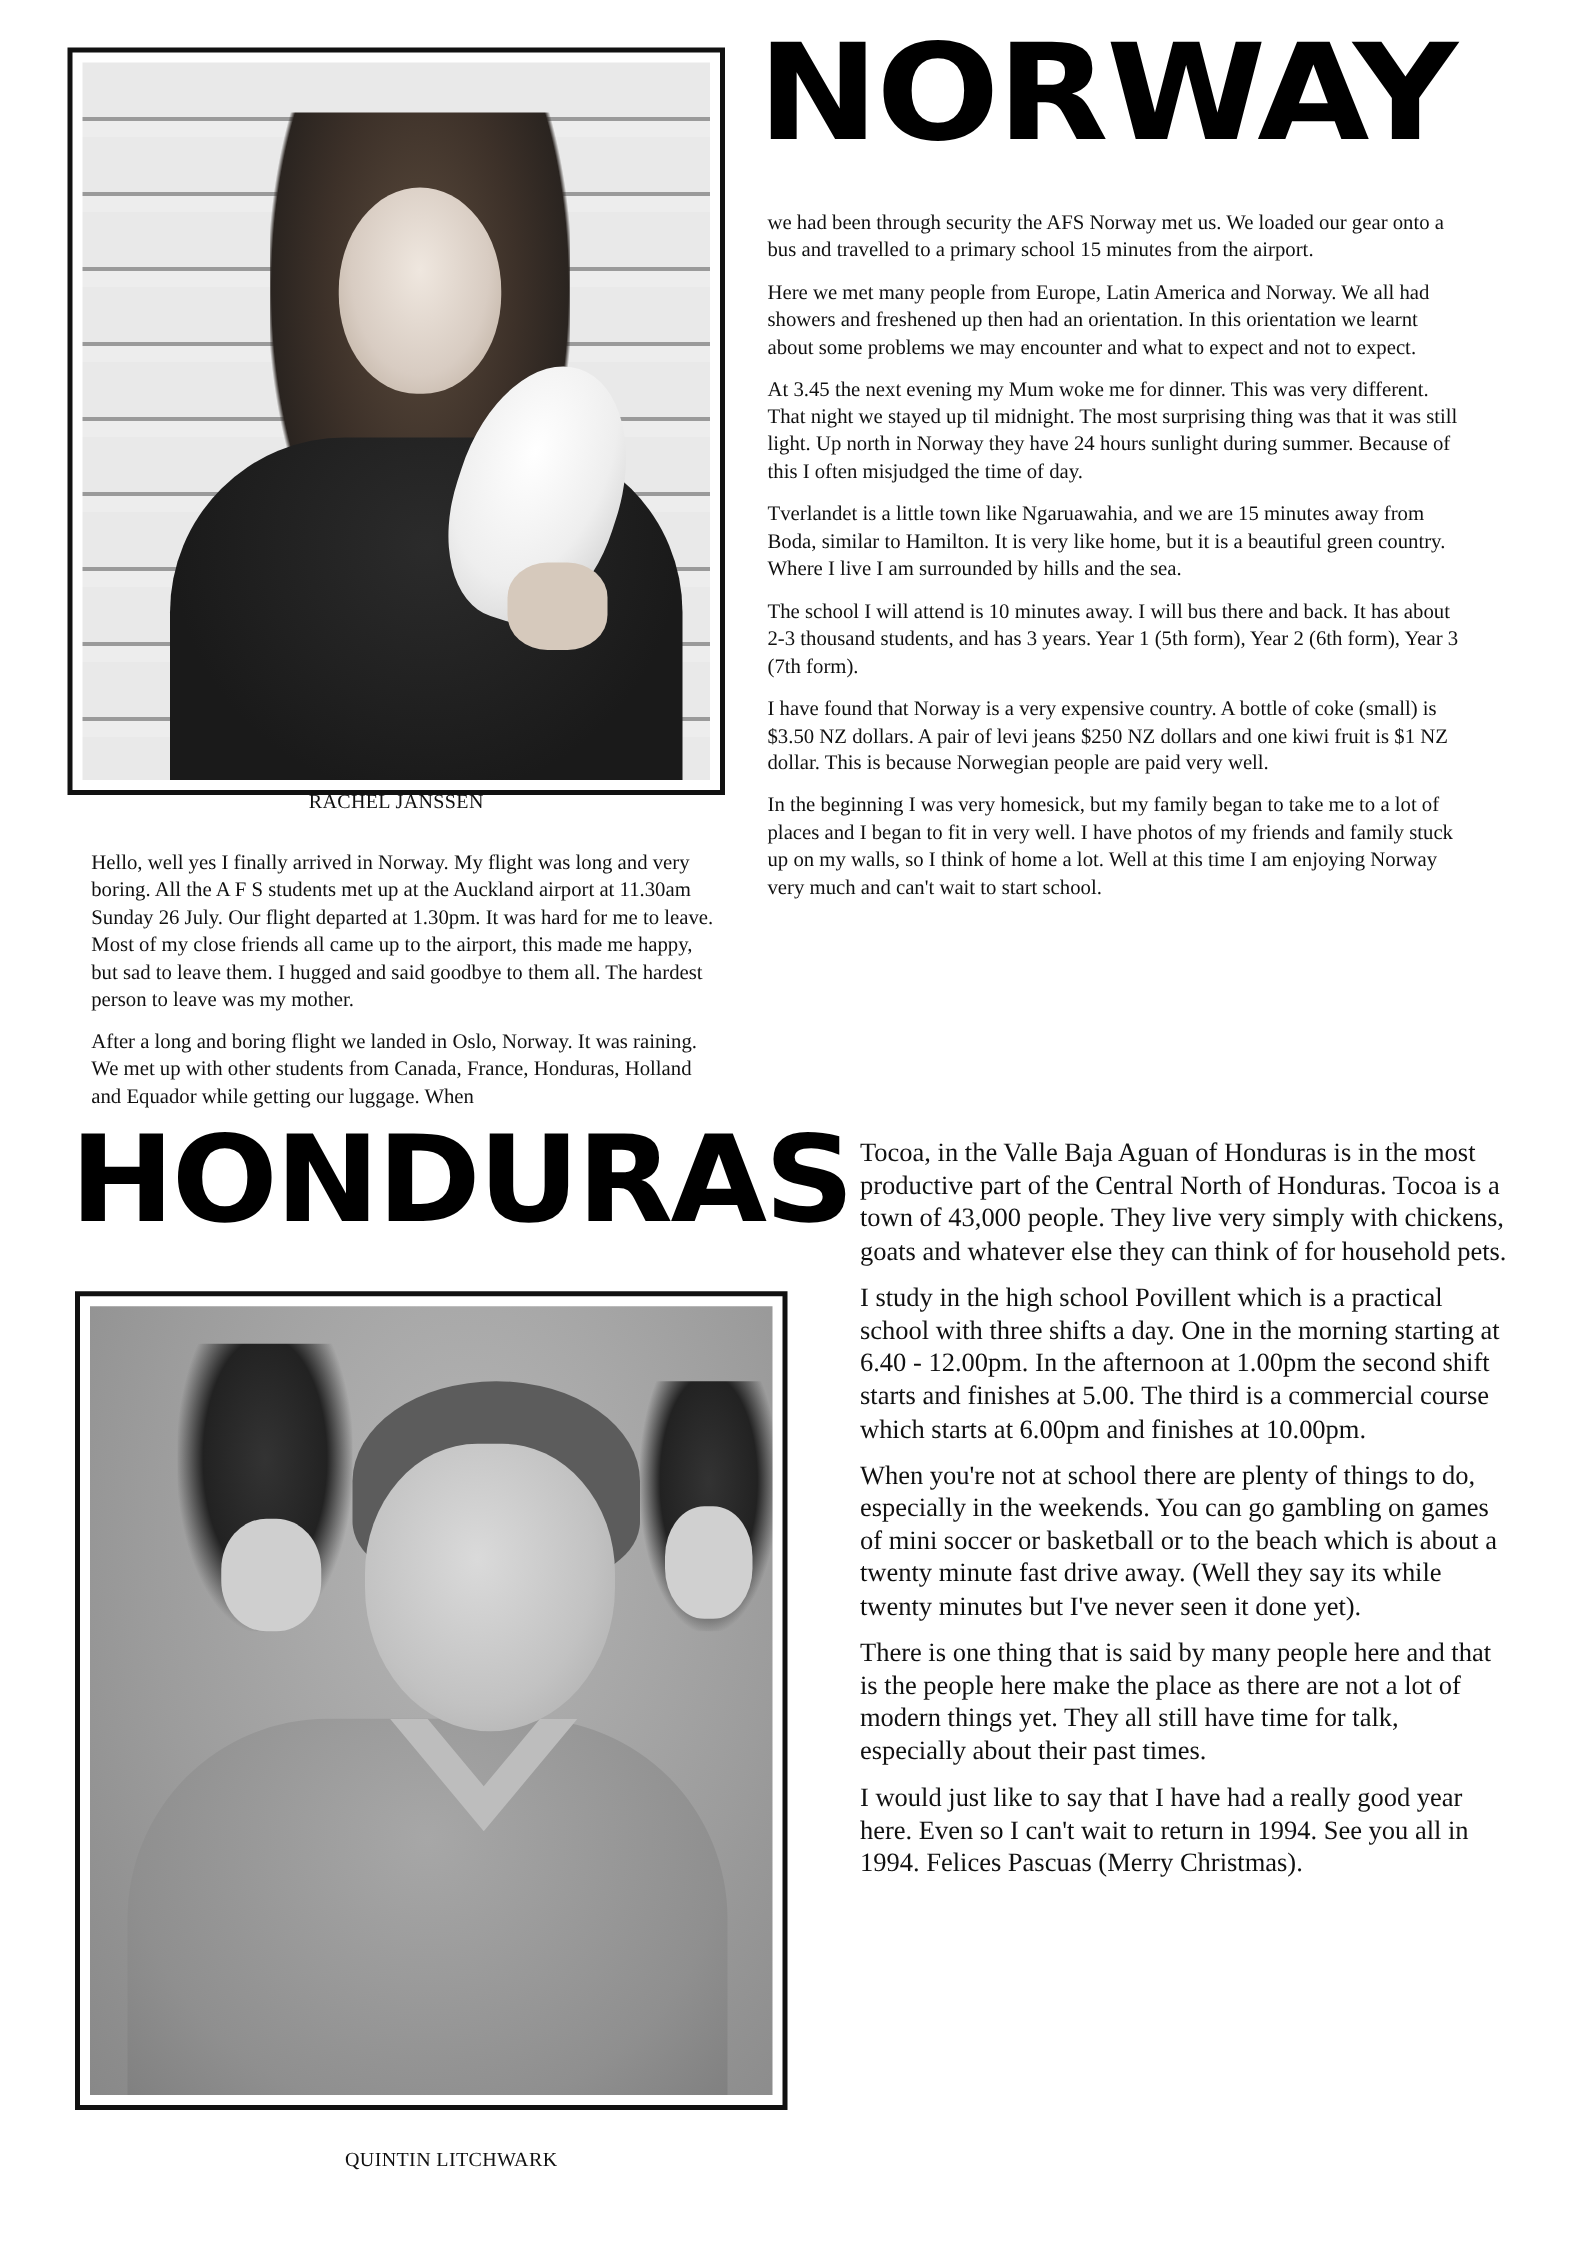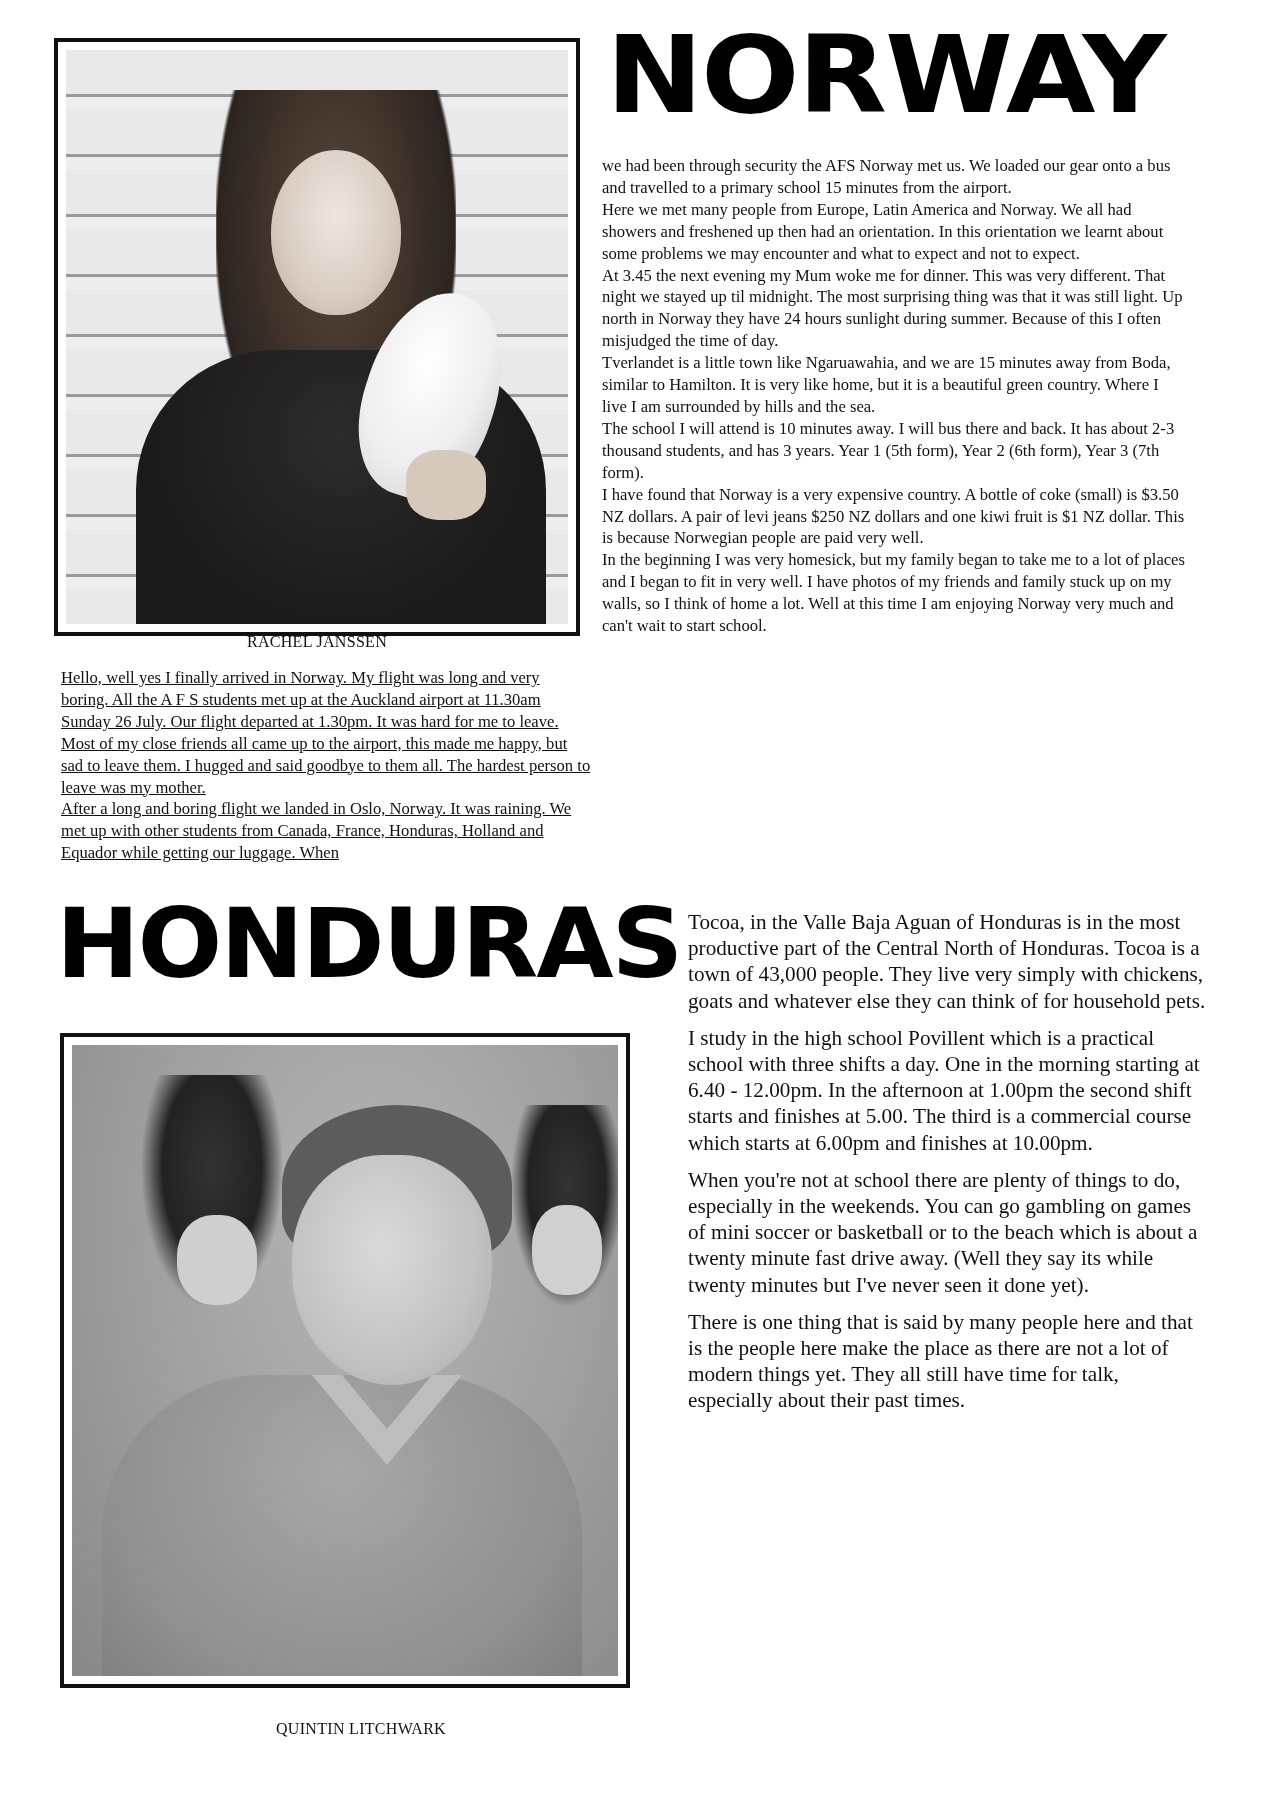--- a/index.html
+++ b/index.html
@@ -55,22 +55,22 @@
   #norway-title { left: 606px; top: 22px; font-size: 116px; transform: scaleY(0.92); transform-origin: top left; }
   #honduras-title { left: 56px; top: 896px; font-size: 96px; transform: scaleX(1.04) scaleY(1.0); transform-origin: top left; }
 
   
   .caption { position: absolute; text-align: center; font-size: 16px; letter-spacing: 0.3px; }
   #norway-caption { left: 54px; width: 526px; top: 633px; }
   #honduras-caption { left: 76px; width: 570px; top: 1720px; }
 
   
   .small { font-size: 16.6px; line-height: 21.9px; }
-  .small p { margin: 0; }
-  #norway-left { left: 61px; top: 667px; width: 530px; text-decoration: underline; }
+  .small p { margin: 12px; }
+  #norway-left { left: 61px; top: 667px; width: 530px; }
   #norway-right { left: 602px; top: 155px; width: 585px; }
 
   
   .large { font-size: 21.2px; line-height: 26.2px; }
   .large p { margin: 0 0 11px 0; }
   #honduras-text { left: 688px; top: 909px; width: 520px; }
   #honduras-text p.addr { margin-bottom: 12px; }
 </style>
 </head>
 <body>
@@ -119,13 +119,14 @@
   </div>
 </div>
 
 <div class="caption" id="honduras-caption">QUINTIN LITCHWARK</div>
 
 <div class="abs large" id="honduras-text">
   <p>Tocoa, in the Valle Baja Aguan of Honduras is in the most productive part of the Central North of Honduras.  Tocoa is a town of 43,000 people.  They live very simply with chickens, goats and whatever else they can think of for household pets.</p>
   <p>I study in the high school Povillent which is a practical school with three shifts a day.  One in the morning starting at 6.40 - 12.00pm.  In the afternoon at 1.00pm the second shift starts and finishes at 5.00. The third is a commercial course which starts at 6.00pm and finishes at 10.00pm.</p>
   <p>When you're not at school there are plenty of things to do, especially in the weekends.  You can go gambling on games of mini soccer or basketball or to the beach which is about a twenty minute fast drive away.  (Well they say its while twenty minutes but I've never seen it done yet).</p>
   <p>There is one thing that is said by many people here and that is the people here make the place as there are not a lot of modern things yet.  They all still have time for talk, especially about their past times.</p>
+  <p>I would just like to say that I have had a really good year here. Even so I can't wait to return in 1994.  See you all in 1994. Felices Pascuas (Merry Christmas).</p>
 </div>
 
 </body></html>

